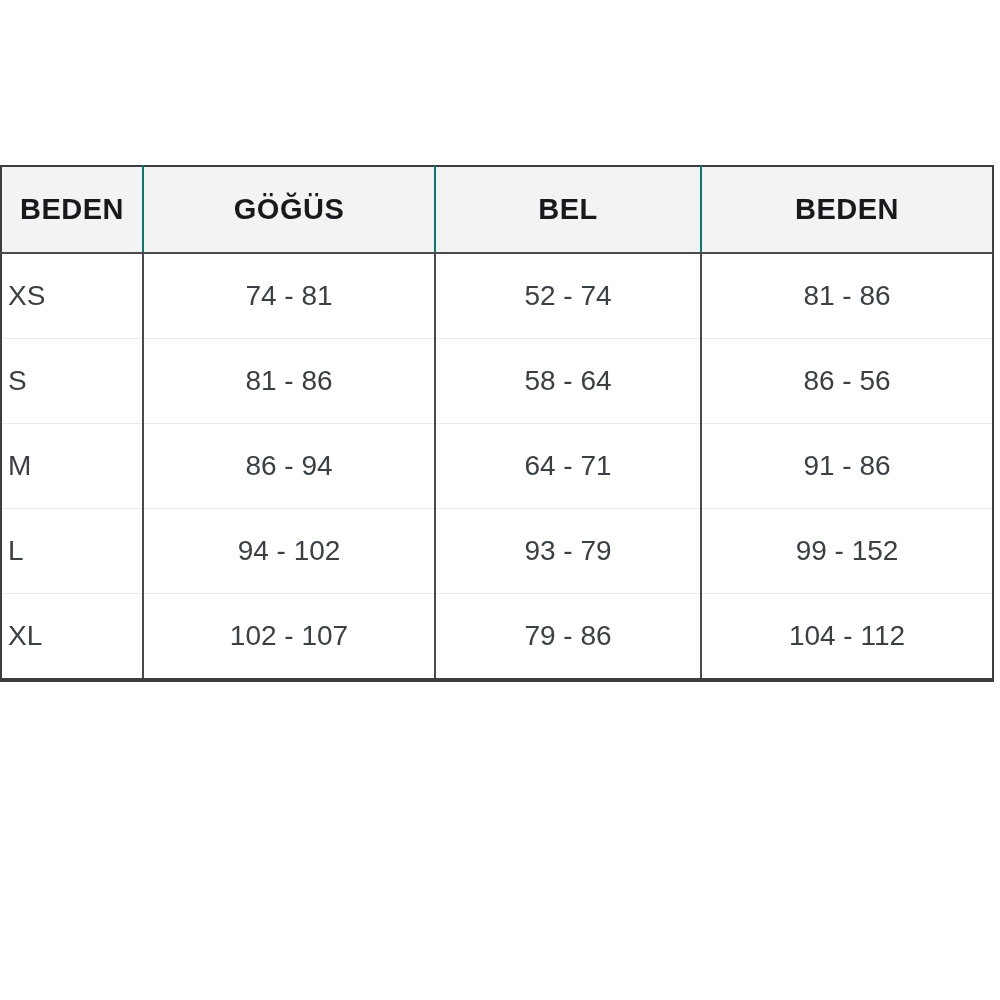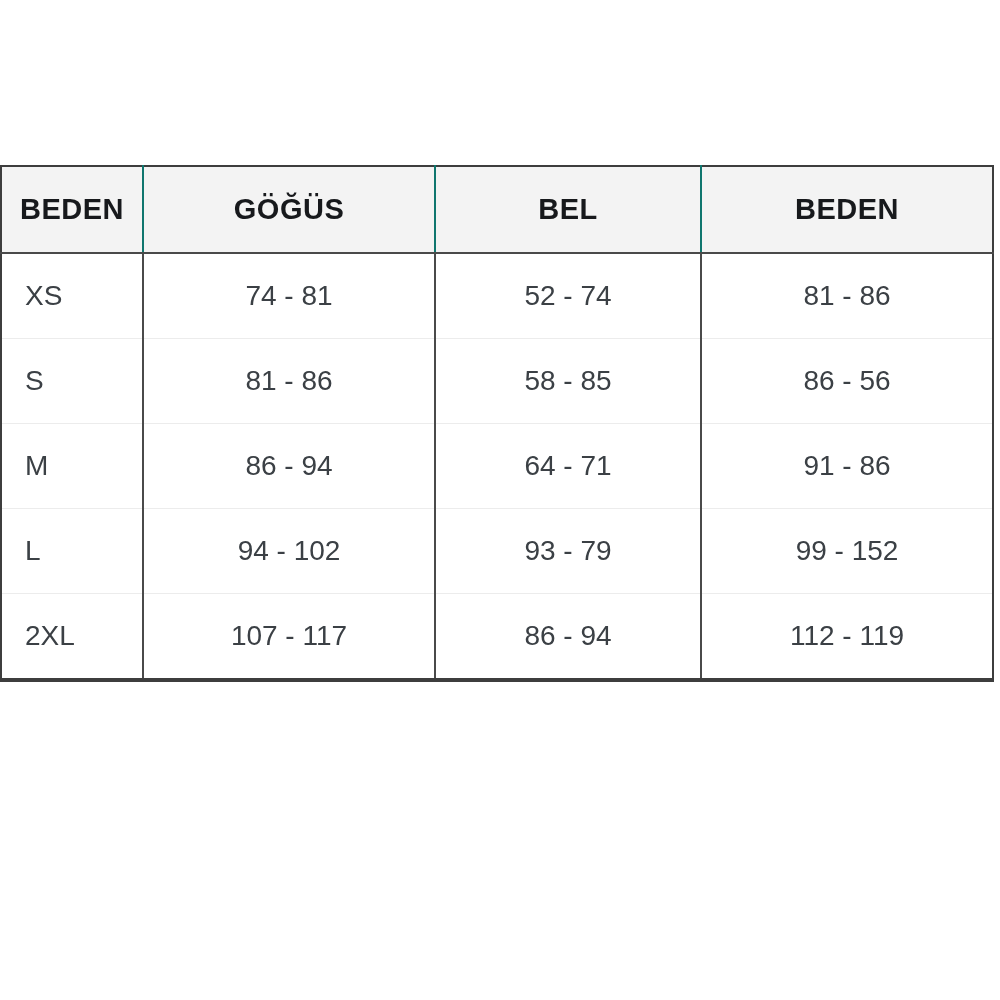--- a/index.html
+++ b/index.html
@@ -50,21 +50,21 @@
     text-align: center;
     border-top: 1px solid #ececec;
     border-left: 2px solid #4a4a4a;
   }
   table.size-chart th:first-child,
   table.size-chart td:first-child {
     border-left: none;
   }
   table.size-chart td.size-cell {
     text-align: left;
-    padding-left: 23px;
+    padding-left: 6px;
   }
 </style>
 </head>
 <body>
 
 <div class="page">
   <table class="size-chart">
     <colgroup>
       <col class="c-size">
       <col class="c-chest">
@@ -82,36 +82,36 @@
     <tbody>
       <tr>
         <td class="size-cell">XS</td>
         <td>74 - 81</td>
         <td>52 - 74</td>
         <td>81 - 86</td>
       </tr>
       <tr>
         <td class="size-cell">S</td>
         <td>81 - 86</td>
-        <td>58 - 85</td>
+        <td>58 - 64</td>
         <td>86 - 56</td>
       </tr>
       <tr>
         <td class="size-cell">M</td>
         <td>86 - 94</td>
         <td>64 - 71</td>
         <td>91 - 86</td>
       </tr>
       <tr>
         <td class="size-cell">L</td>
         <td>94 - 102</td>
         <td>93 - 79</td>
         <td>99 - 152</td>
       </tr>
       <tr>
-        <td class="size-cell">2XL</td>
-        <td>107 - 117</td>
-        <td>86 - 94</td>
-        <td>112 - 119</td>
+        <td class="size-cell">XL</td>
+        <td>102 - 107</td>
+        <td>79 - 86</td>
+        <td>104 - 112</td>
       </tr>
     </tbody>
   </table>
 </div>
 
 </body></html>

